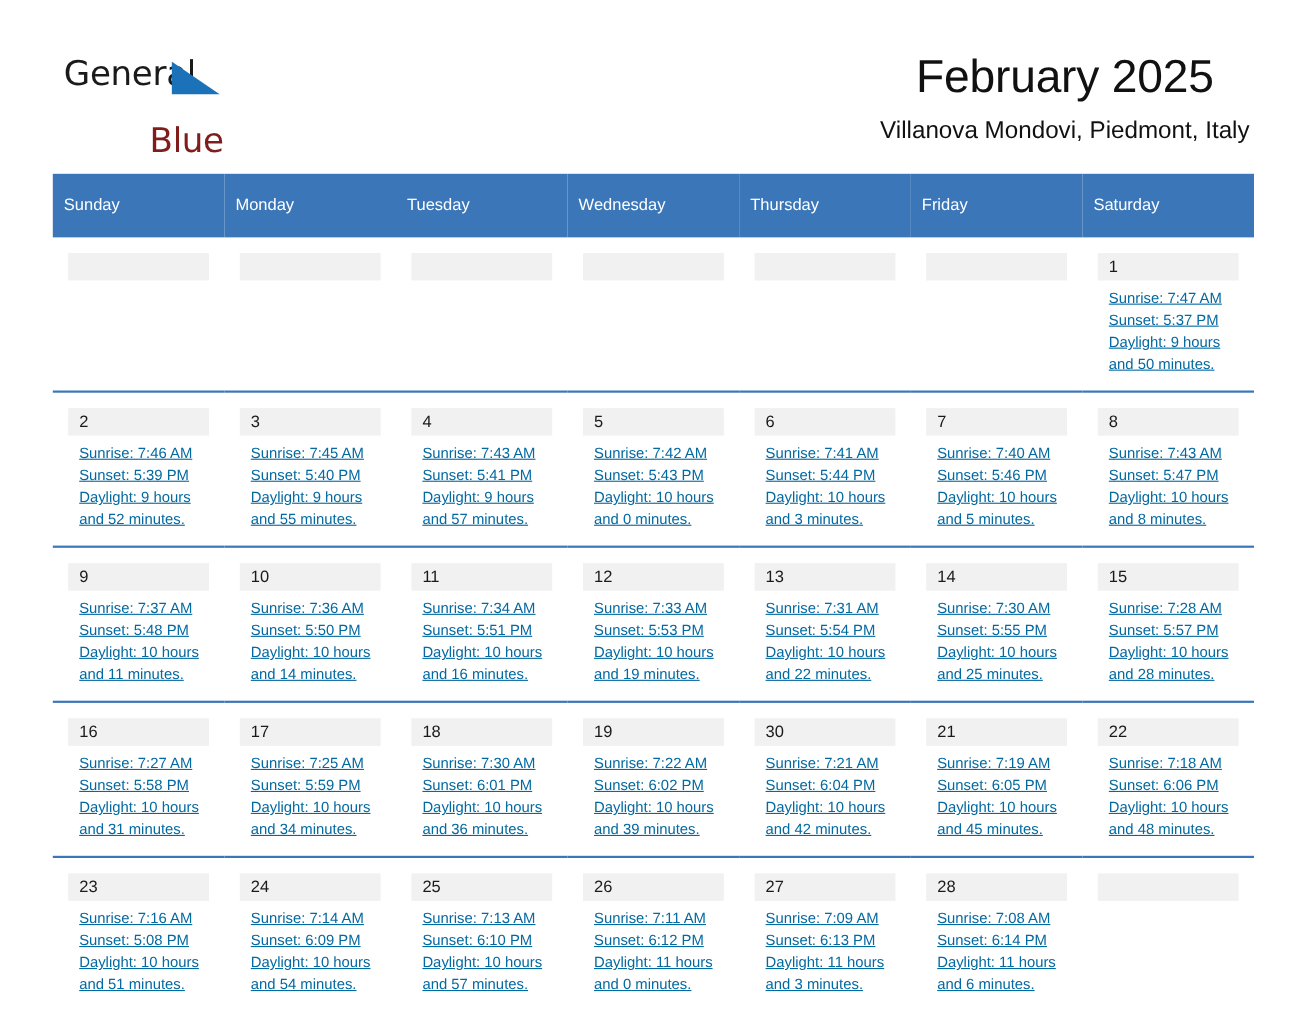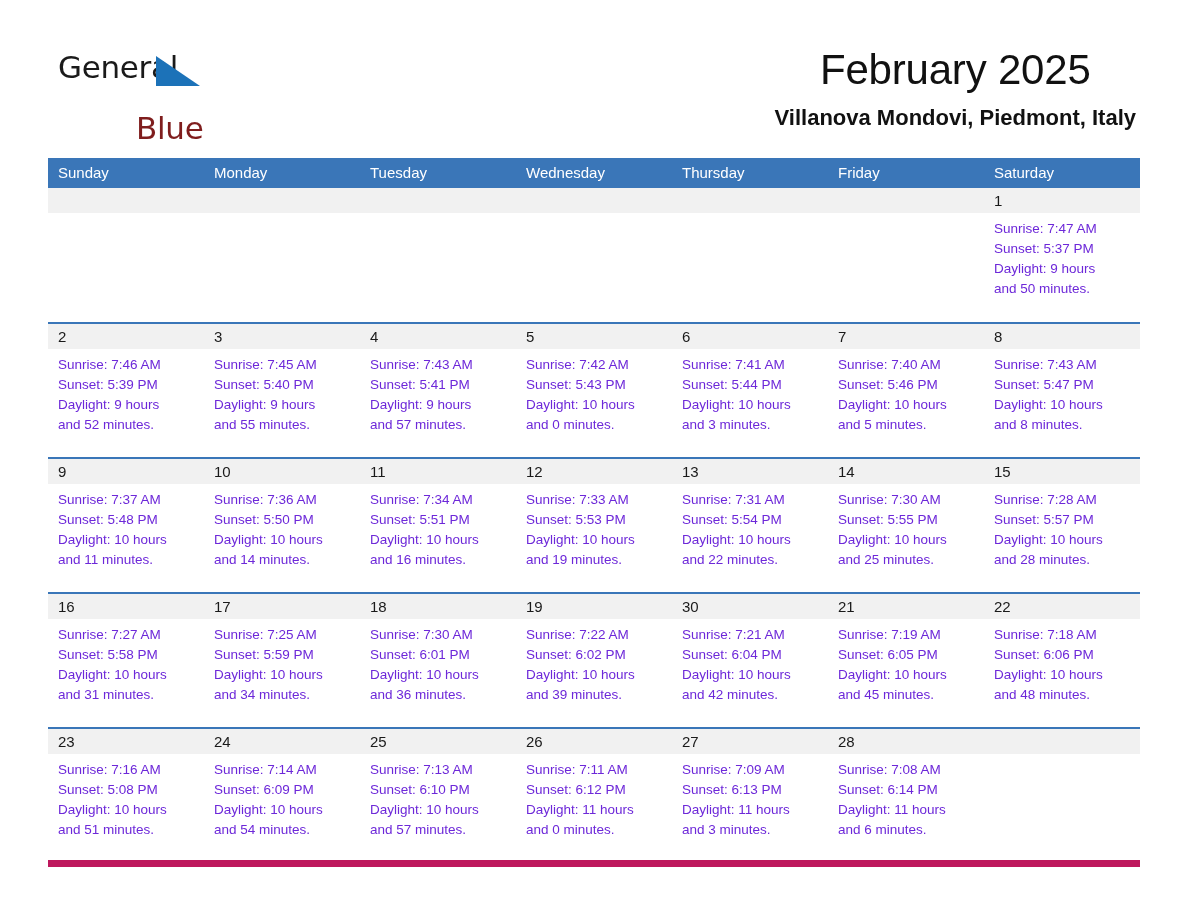--- a/index.html
+++ b/index.html
@@ -72,38 +72,38 @@
   }
   .cal-title {
     font-size: 42px;
     font-weight: 400;
     color: #111111;
     line-height: 1.05;
     letter-spacing: -0.2px;
   }
   .cal-subtitle {
     font-size: 22px;
-    font-weight: 700;
+    font-weight: 400;
     color: #111111;
     margin-top: 14px;
     line-height: 1.1;
   }
 
   
   .calendar {
     position: absolute;
     left: 48px;
     top: 158px;
     width: 1092px;
     border-collapse: collapse;
     table-layout: fixed;
   }
   .calendar th,
   .calendar td {
-    padding: 0;
+    padding: 14px;
     margin: 0;
     vertical-align: top;
   }
   .dow {
     background: #3a76b8;
     color: #ffffff;
     text-align: left;
     font-size: 15px;
     font-weight: 400;
     height: 30px;
@@ -134,21 +134,22 @@
     padding-left: 10px;
     box-sizing: border-box;
   }
   .daycell.empty .daynum {
     background: #f1f1f1;
   }
   .details {
     padding: 6px 8px 0 10px;
     font-size: 13.5px;
     line-height: 20px;
-    color: #6d28d9;
+    color: #0369a1;
+    text-decoration: underline;
   }
   .details div {
     white-space: nowrap;
   }
 </style>
 </head>
 <body>
 
 <div class="page">
 

